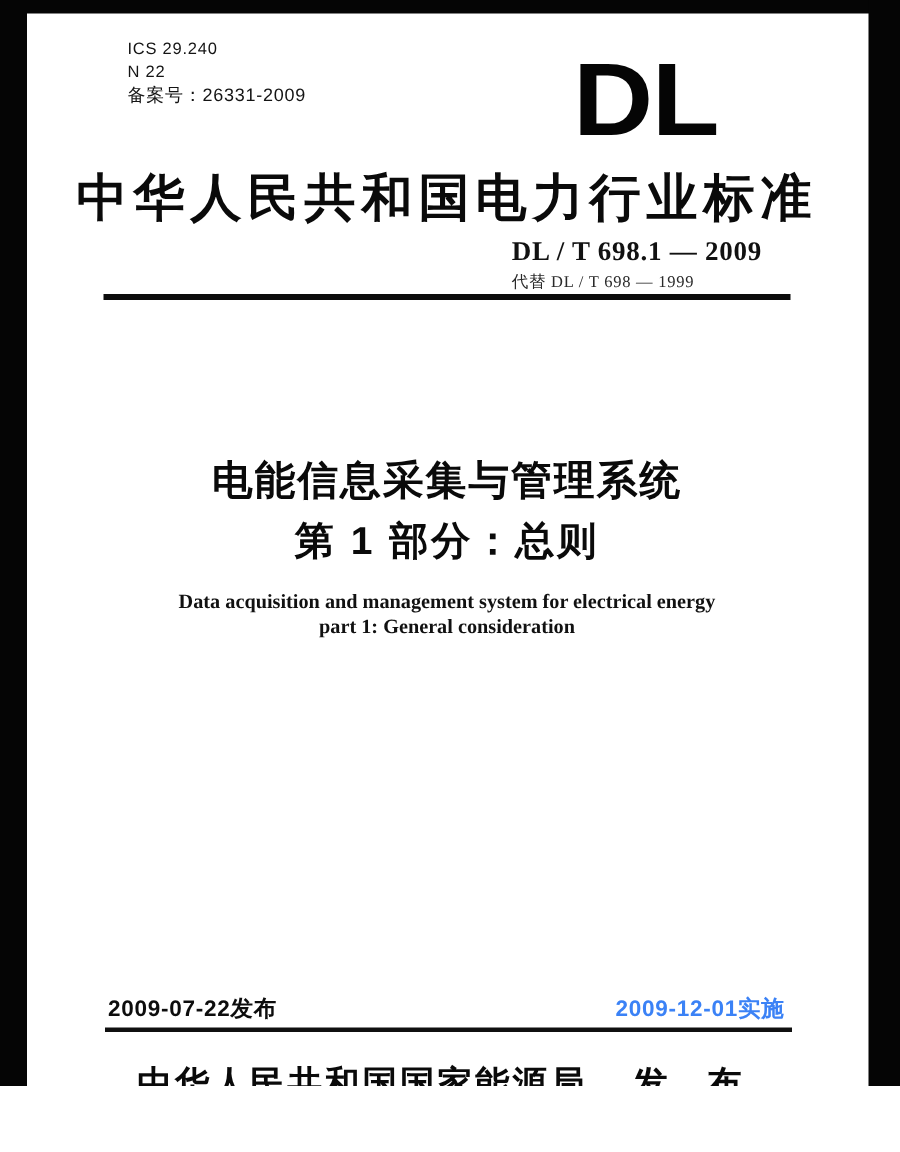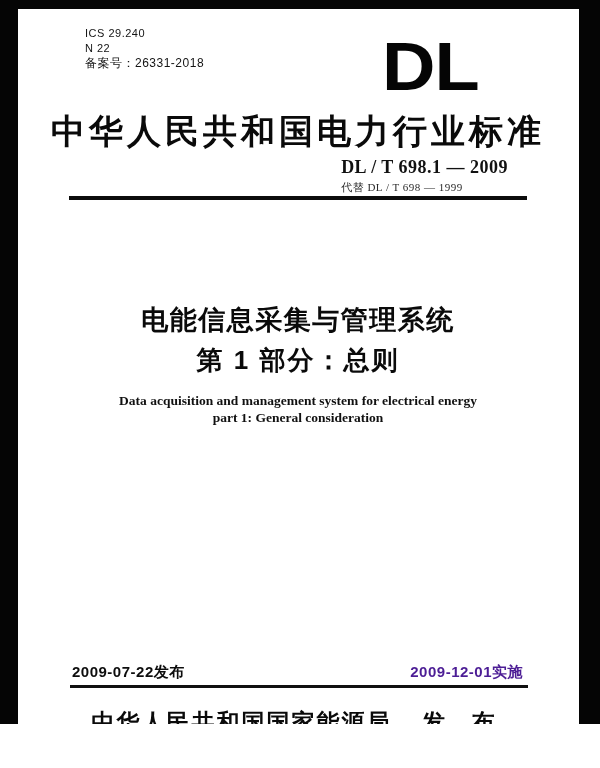--- a/index.html
+++ b/index.html
@@ -125,21 +125,21 @@
     font-weight: bold;
     letter-spacing: 0.5px;
     color: #0d0d0d;
   }
   .date-impl {
     position: absolute;
     top: 663px; right: 77px;
     font-size: 15px;
     font-weight: bold;
     letter-spacing: 0.5px;
-    color: #4c1d95;
+    color: #3b82f6;
   }
   .footer-rule {
     position: absolute;
     top: 685px; left: 70px;
     width: 458px; height: 2.5px;
     background: #101010;
   }
 
   
   .publisher-row {
@@ -163,21 +163,21 @@
 
 <div class="page">
 
   <div class="bar bar-top"></div>
   <div class="bar bar-left"></div>
   <div class="bar bar-right"></div>
 
   <div class="codes">
     <div>ICS 29.240</div>
     <div>N 22</div>
-    <div class="record">备案号：26331-2018</div>
+    <div class="record">备案号：26331-2009</div>
   </div>
 
   <div class="logo">DL</div>
 
   <div class="category">中华人民共和国电力行业标准</div>
 
   <div class="stdno">
     <div class="num">DL / T  698.1 — 2009</div>
     <div class="replaces">代替 DL / T  698 — 1999</div>
   </div>

